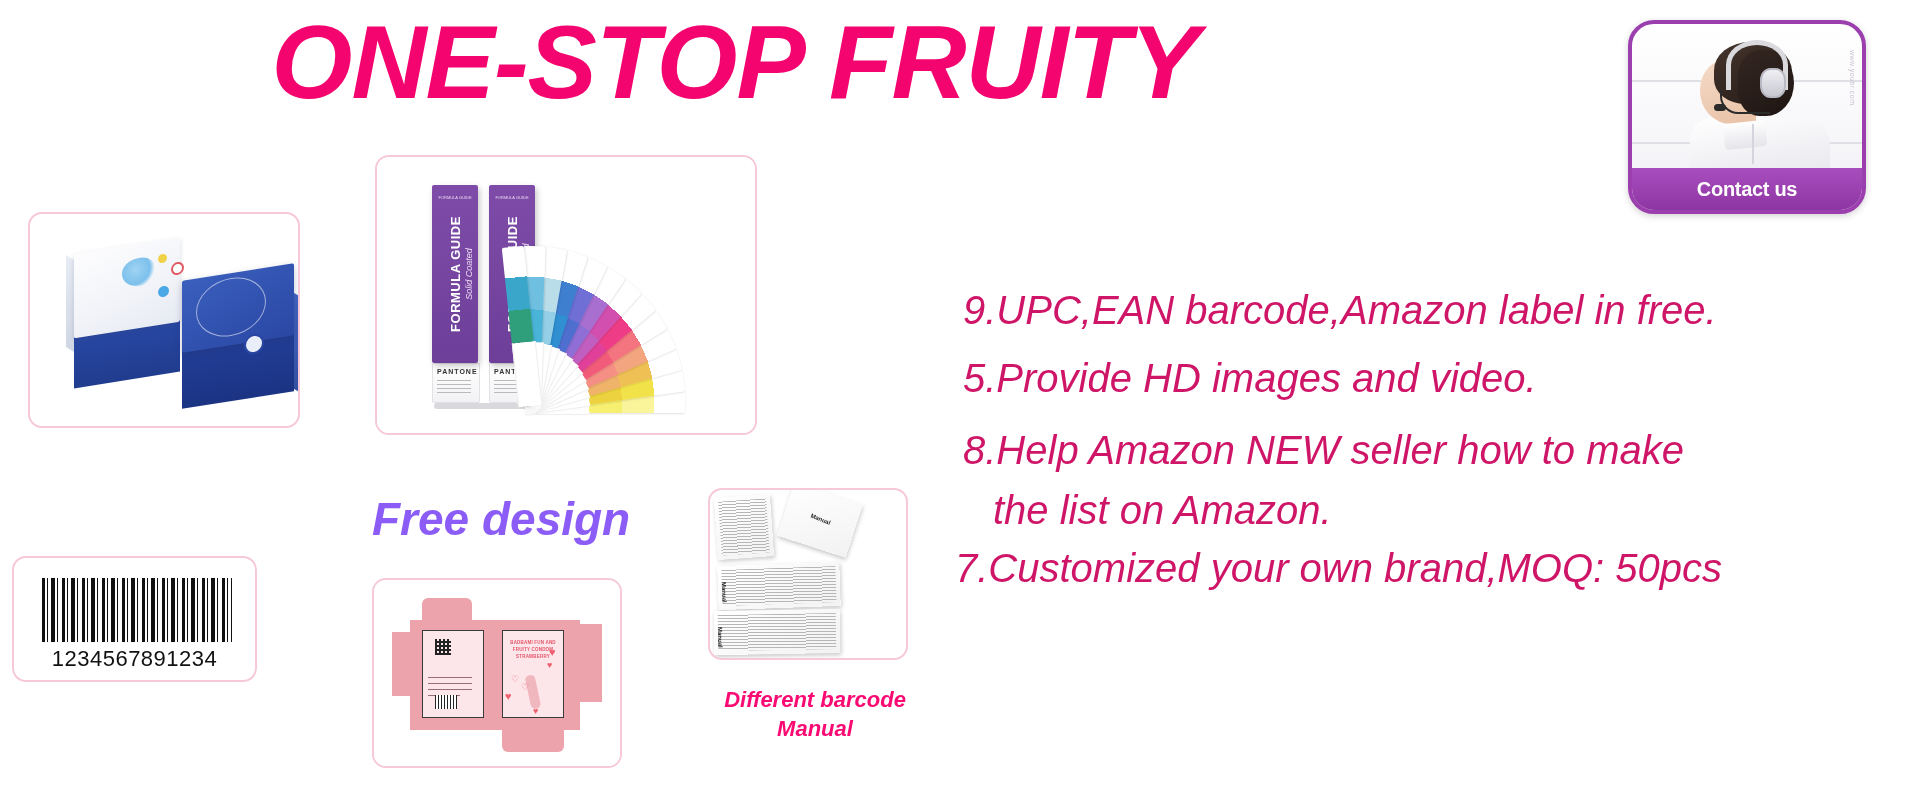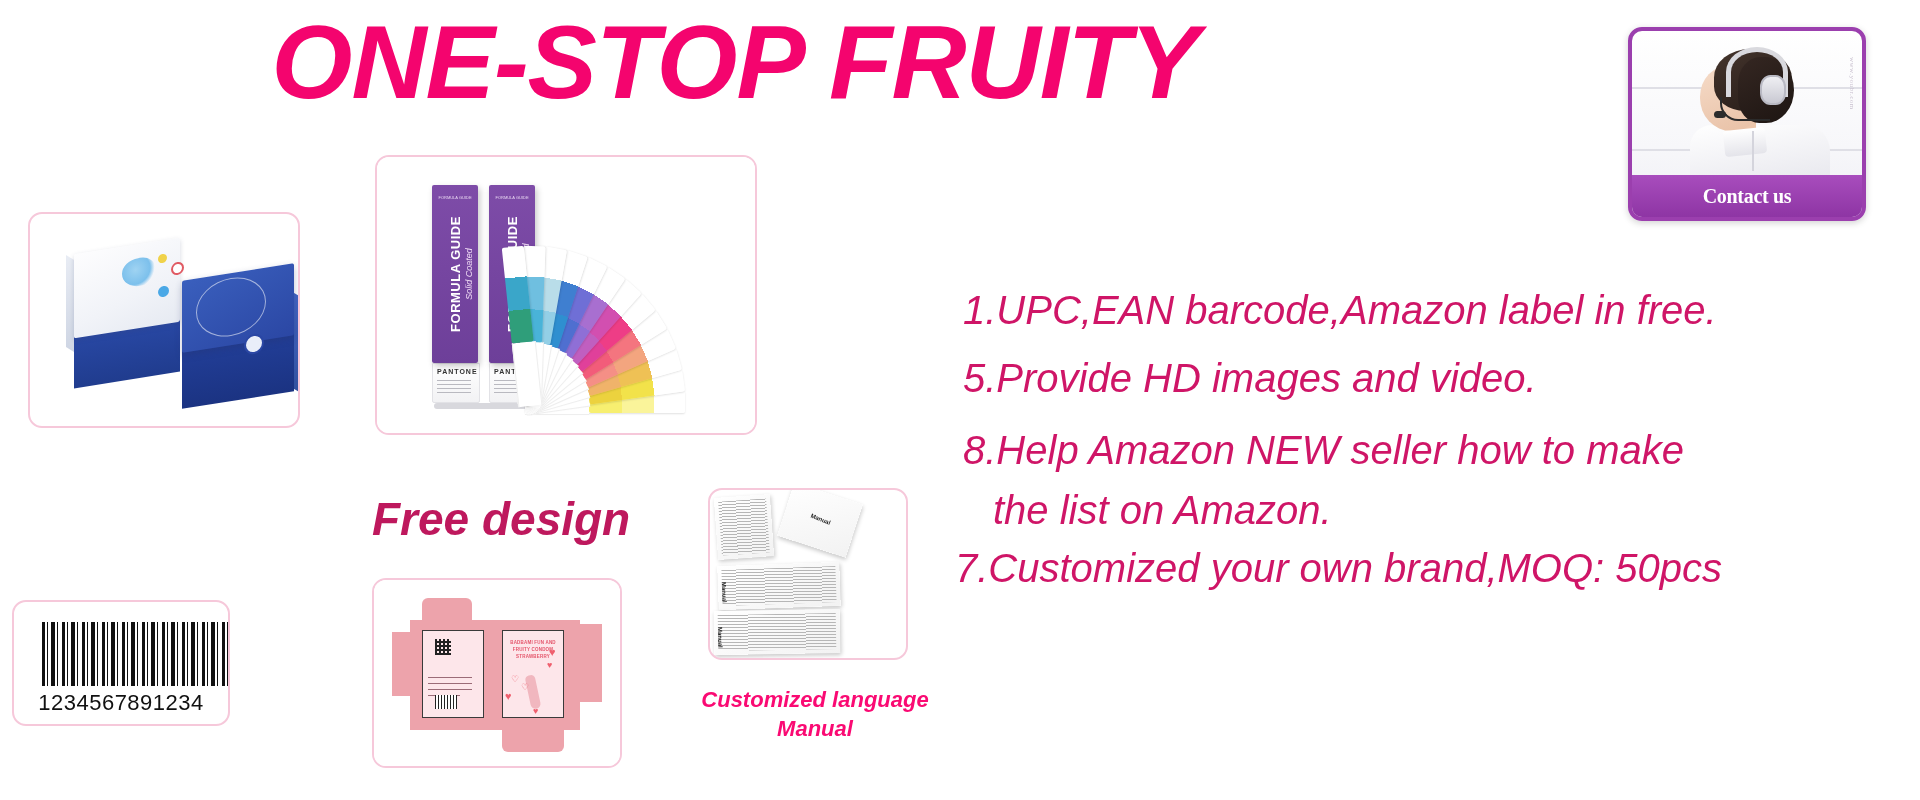--- a/index.html
+++ b/index.html
@@ -86,21 +86,21 @@
   .gb-badge{
     position:absolute;left:214px;top:120px;width:20px;height:20px;border-radius:50%;
     background:#e9eef9;border:2px solid #2b47a4;box-sizing:border-box;transform:skewY(-9deg);
   }
   .gb-tab{
     position:absolute;left:262px;top:146px;width:16px;height:24px;background:#24409c;
     transform:skewY(26deg);border-radius:2px;
   }
 
   
-  .barcodebox{left:12px;top:556px;width:218px;height:126px;margin-top:44px;}
+  .barcodebox{left:12px;top:556px;width:245px;height:126px;}
   .bc-bars{
     position:absolute;left:28px;top:20px;width:190px;height:64px;
     background-image:repeating-linear-gradient(90deg,
       #111 0px,#111 3px,#fff 3px,#fff 5px,
       #111 5px,#111 6px,#fff 6px,#fff 9px,
       #111 9px,#111 13px,#fff 13px,#fff 15px,
       #111 15px,#111 16px,#fff 16px,#fff 20px);
   }
   .bc-num{
     position:absolute;left:0;right:0;top:88px;text-align:center;
@@ -151,21 +151,21 @@
     border-radius:2px;
     box-shadow:0 1px 2px rgba(0,0,0,.12);
   }
   .blade i{position:absolute;right:0;top:0;width:96px;height:100%;display:block;border-radius:2px;}
   .blade b{position:absolute;right:96px;top:0;width:64px;height:100%;background:#fff;display:block;
     border-top:1px solid #eee;border-bottom:1px solid #eee;}
 
   
   .freedesign{
     position:absolute;left:372px;top:492px;width:300px;
-    font-size:46px;font-weight:700;font-style:italic;color:#be185d;
+    font-size:46px;font-weight:700;font-style:italic;color:#8b5cf6;
     white-space:nowrap;
   }
 
   
   .dieline{left:372px;top:578px;width:250px;height:190px;}
   .dl{position:absolute;inset:0;background:#fff;}
   .dl-body{position:absolute;left:18px;top:18px;width:214px;height:152px;}
   .dl-p{position:absolute;background:#eda3ab;}
   .dl-flapT{left:30px;top:0;width:50px;height:26px;border-radius:6px 6px 0 0;}
   .dl-flapB{left:110px;top:128px;width:62px;height:26px;border-radius:0 0 6px 6px;}
@@ -194,25 +194,24 @@
   .mn .lines{position:absolute;inset:4px;
     background:repeating-linear-gradient(180deg,#b6b6b6 0px,#b6b6b6 1px,transparent 1px,transparent 3px);}
   .mn .lbl{position:absolute;font-size:6px;color:#222;font-weight:700;}
   .mcaption{
     position:absolute;left:690px;top:686px;width:250px;text-align:center;
     font-size:22px;font-weight:700;font-style:italic;color:#fa0a73;line-height:1.3;
   }
 
   
   .contact{
-    position:absolute;left:1628px;top:27px;width:230px;height:186px;
-    border:4px solid #9b3fae;border-radius:14px;overflow:hidden;
+    position:absolute;left:1628px;top:20px;width:230px;height:186px;
+    border:4px solid #9b3fae;border-radius:26px;overflow:hidden;
     background:linear-gradient(180deg,#ffffff 0%,#f7f7fa 62%,#efeff4 100%);
     box-shadow:0 2px 7px rgba(0,0,0,.18);
-    font-family:Liberation Serif, serif;
   }
   .ct-stripe{position:absolute;left:0;right:0;height:2px;background:#dfdfe6;}
   .ct-stripe.s1{top:56px;}
   .ct-stripe.s2{top:118px;}
   .ct-person{position:absolute;left:58px;top:18px;width:140px;height:122px;}
   .ct-hair{position:absolute;left:24px;top:0;width:78px;height:62px;border-radius:46% 48% 34% 40%;
     background:linear-gradient(150deg,#45352d 0%,#241a16 100%);}
   .ct-face{position:absolute;left:10px;top:16px;width:62px;height:66px;border-radius:48% 42% 46% 50%;
     background:linear-gradient(160deg,#f6dcc9 0%,#e8c0a5 100%);}
   .ct-hair2{position:absolute;left:48px;top:8px;width:56px;height:66px;border-radius:40% 50% 50% 38%;
@@ -404,21 +403,21 @@
       <span class="lines"></span>
       <span class="lbl" style="left:3px;top:16px;writing-mode:vertical-rl;">Manual</span>
     </div>
     <div class="mn" style="left:4px;top:120px;width:126px;height:44px;transform:rotate(-1deg);">
       <span class="lines"></span>
       <span class="lbl" style="left:3px;top:16px;writing-mode:vertical-rl;">Manual</span>
     </div>
   </div>
 
   <div class="mcaption">
-    <div>Customized language</div>
+    <div>Different barcode</div>
     <div>Manual</div>
   </div>
 
   <div class="contact">
     <div class="ct-stripe s1"></div>
     <div class="ct-stripe s2"></div>
     <div class="ct-person">
       <div class="ct-body"></div>
       <div class="ct-neck"></div>
       <div class="ct-face"></div>
@@ -431,20 +430,20 @@
       <div class="ct-collar"></div>
       <div class="ct-vline"></div>
     </div>
     <div class="ct-watermark">www.youbr.com</div>
     <div class="ct-bar">
       <span>Contact us</span>
     </div>
   </div>
 
   <div class="features">
-    <div class="feat f1">1.UPC,EAN barcode,Amazon label in free.</div>
+    <div class="feat f1">9.UPC,EAN barcode,Amazon label in free.</div>
     <div class="feat f2">5.Provide HD images and video.</div>
     <div class="feat f3">8.Help Amazon NEW seller how to make</div>
     <div class="feat f4">the list on Amazon.</div>
     <div class="feat f5">7.Customized your own brand,MOQ: 50pcs</div>
   </div>
 
 </div>
 
 </body></html>

